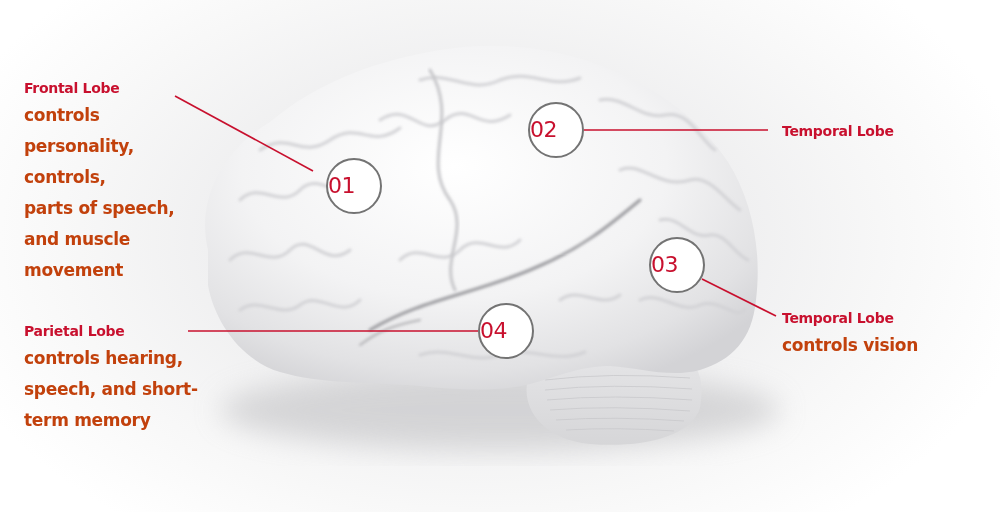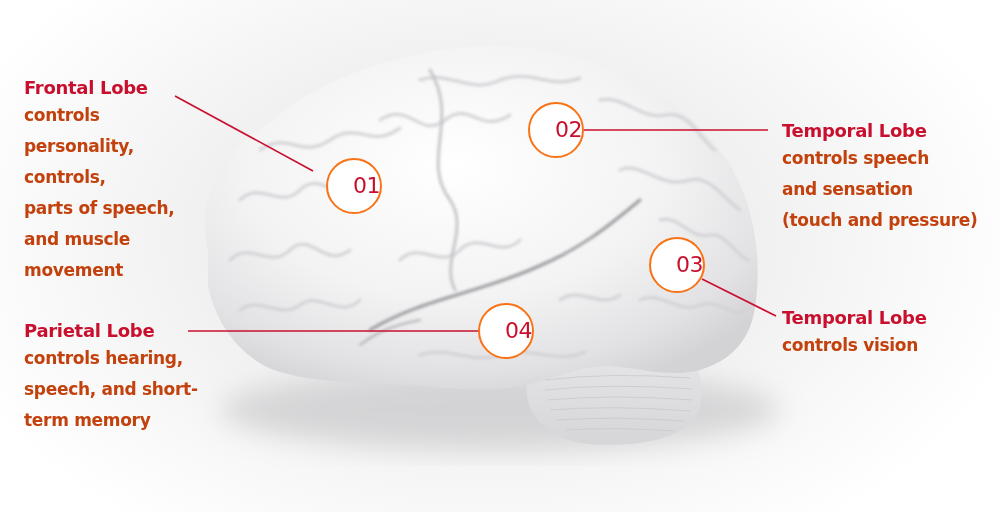--- a/index.html
+++ b/index.html
@@ -8,43 +8,43 @@
     position: relative;
     font-family: "DejaVu Sans", "Liberation Sans", sans-serif;
     background: radial-gradient(ellipse 560px 360px at 480px 240px, #e4e4e6 0%, #efeff0 45%, #f8f8f8 75%, #ffffff 100%);
   }
   .stage { position: absolute; left: 0; top: 0; width: 1000px; height: 512px; }
   svg.art { position: absolute; left: 0; top: 0; }
   .label-block { position: absolute; }
   .lobe-title {
     color: #c8102e;
     font-weight: bold;
-    font-size: 18px;
+    font-size: 14px;
     line-height: 24px;
     letter-spacing: -0.3px;
     white-space: nowrap;
   }
   .lobe-desc {
     color: #c2410c;
     font-weight: bold;
     font-size: 17px;
     line-height: 31px;
     letter-spacing: -0.3px;
   }
   .lobe-desc span { display: block; white-space: nowrap; }
   .marker {
     position: absolute;
     width: 56px; height: 56px;
     border-radius: 50%;
-    border: 2px solid #f97316;
+    border: 2px solid #737373;
     background: #ffffff;
     color: #c8102e;
     font-size: 22px;
     line-height: 52px;
-    text-align: right;
+    text-align: left;
     letter-spacing: -0.5px;
   }
 </style>
 </head>
 <body>
 
 <div class="stage">
 
   <svg class="art" width="1000" height="512" viewBox="0 0 1000 512">
     <defs>
@@ -124,25 +124,20 @@
       <span>personality,</span>
       <span>controls,</span>
       <span>parts of speech,</span>
       <span>and muscle</span>
       <span>movement</span>
     </div>
   </div>
 
   <div class="label-block" style="left:782px; top:119px;">
     <div class="lobe-title">Temporal Lobe</div>
-    <div class="lobe-desc">
-      <span>controls speech</span>
-      <span>and sensation</span>
-      <span>(touch and pressure)</span>
-    </div>
   </div>
 
   <div class="label-block" style="left:782px; top:306px;">
     <div class="lobe-title">Temporal Lobe</div>
     <div class="lobe-desc">
       <span>controls vision</span>
     </div>
   </div>
 
   <div class="label-block" style="left:24px; top:319px;">

